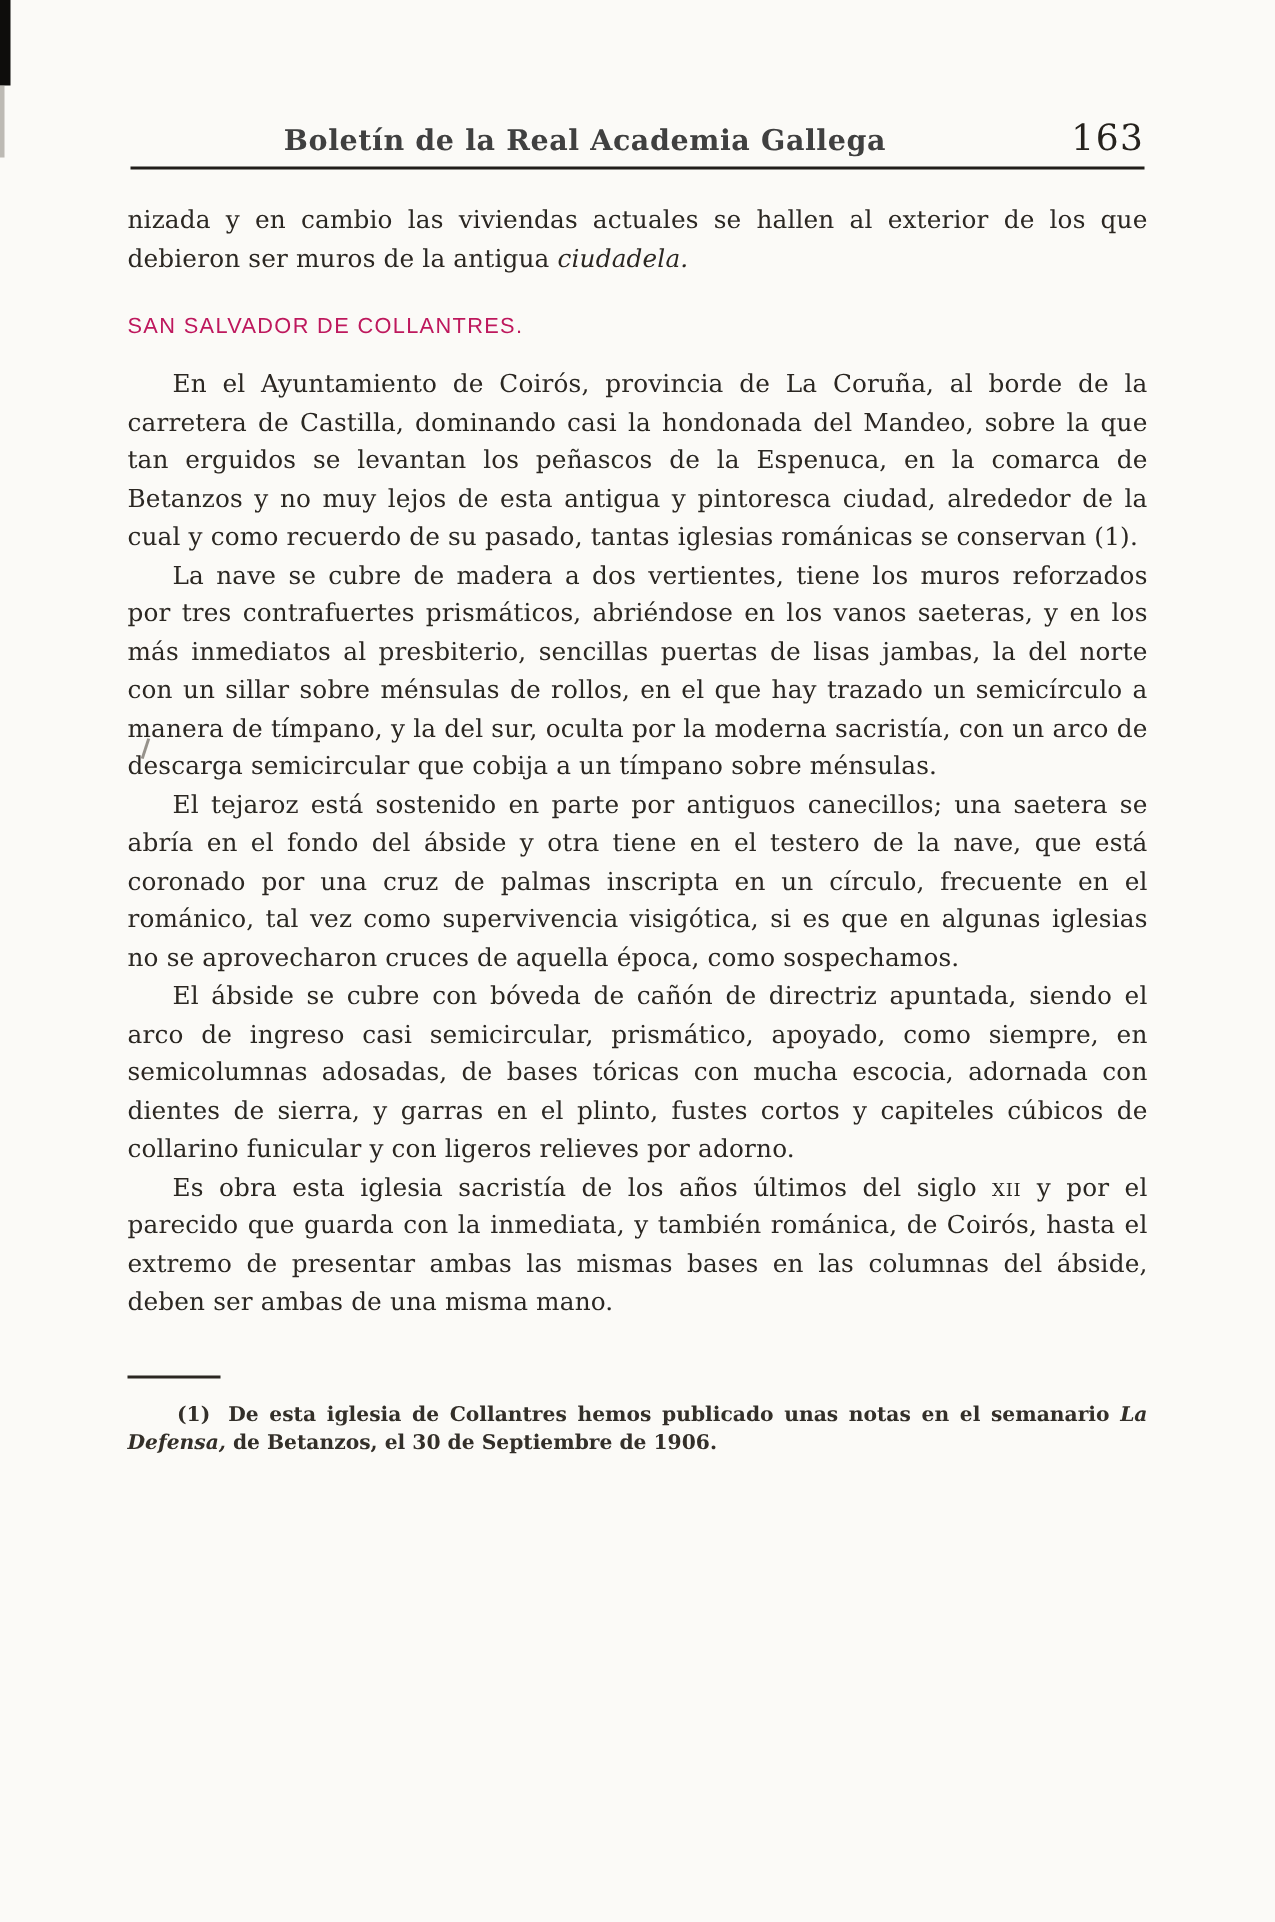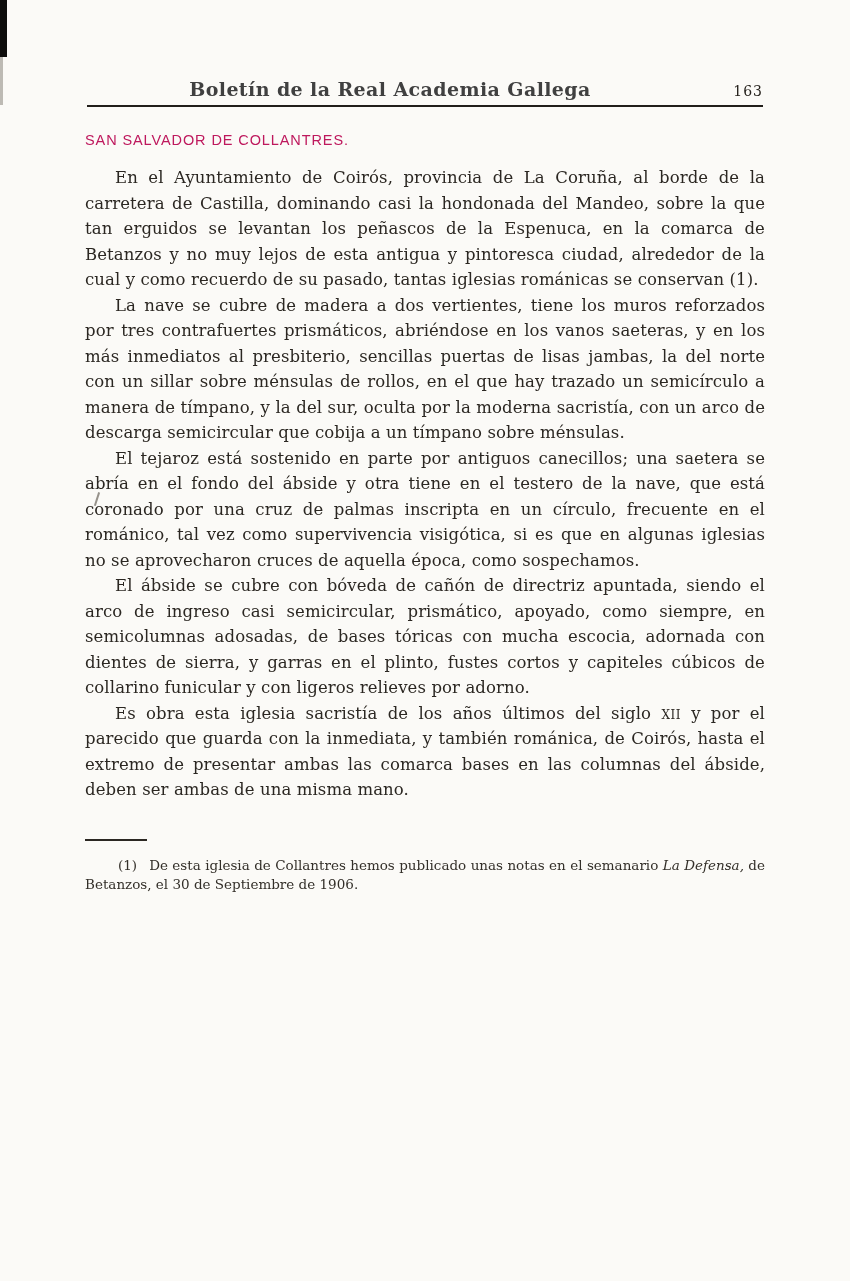--- a/index.html
+++ b/index.html
@@ -59,21 +59,21 @@
     text-align: center;
     font-family: "DejaVu Serif", serif;
     font-weight: 700;
     font-size: 19px;
     letter-spacing: 0.4px;
     color: #404040;
   }
   .page-number {
     width: 70px;
     text-align: right;
-    font-size: 14px;
+    font-size: 24px;
     letter-spacing: 1px;
     color: #26221d;
   }
   .header-rule {
     margin-top: 5px;
     border-top: 2.5px solid #211e1a;
     height: 0;
   }
 
   
@@ -104,20 +104,21 @@
     font-family: "Liberation Sans", sans-serif;
     font-weight: 400;
     font-size: 14.5px;
     letter-spacing: 0.9px;
     color: #be185d;
   }
 
   
   .footnote-area {
     margin: 36px 85px 0 85px;
+    font-weight: bold;
   }
   .footnote-rule {
     width: 62px;
     border-top: 2px solid #2b2722;
     margin-bottom: 15px;
   }
   .footnote {
     margin: 0;
     text-align: justify;
     text-indent: 33px;
@@ -143,28 +144,29 @@
 
   <div class="header">
     <div class="header-row">
       <span class="journal-title">Boletín de la Real Academia Gallega</span>
       <span class="page-number">163</span>
     </div>
     <div class="header-rule"></div>
   </div>
 
   <div class="content">
+    <p class="para noindent"><span>nizada y en cambio las viviendas actuales se hallen al exterior de los que debieron ser muros de la antigua </span><em>ciudadela.</em></p>
 
     <h2 class="section-heading">SAN SALVADOR DE COLLANTRES.</h2>
 
     <p class="para">En el Ayuntamiento de Coirós, provincia de La Coruña, al borde de la carretera de Castilla, dominando casi la hondonada del Mandeo, sobre la que tan erguidos se levantan los peñascos de la Espenuca, en la comarca de Betanzos y no muy lejos de esta antigua y pintoresca ciudad, alrededor de la cual y como recuerdo de su pasado, tantas iglesias románicas se conservan (1).</p>
     <p class="para">La nave se cubre de madera a dos vertientes, tiene los muros reforzados por tres contrafuertes prismáticos, abriéndose en los vanos saeteras, y en los más inmediatos al presbiterio, sencillas puertas de lisas jambas, la del norte con un sillar sobre ménsulas de rollos, en el que hay trazado un semicírculo a manera de tímpano, y la del sur, oculta por la moderna sacristía, con un arco de descarga semicircular que cobija a un tímpano sobre ménsulas.</p>
     <p class="para">El tejaroz está sostenido en parte por antiguos canecillos; una saetera se abría en el fondo del ábside y otra tiene en el testero de la nave, que está coronado por una cruz de palmas inscripta en un círculo, frecuente en el románico, tal vez como supervivencia visigótica, si es que en algunas iglesias no se aprovecharon cruces de aquella época, como sospechamos.</p>
     <p class="para">El ábside se cubre con bóveda de cañón de directriz apuntada, siendo el arco de ingreso casi semicircular, prismático, apoyado, como siempre, en semicolumnas adosadas, de bases tóricas con mucha escocia, adornada con dientes de sierra, y garras en el plinto, fustes cortos y capiteles cúbicos de collarino funicular y con ligeros relieves por adorno.</p>
-    <p class="para"><span>Es obra esta iglesia sacristía de los años últimos del siglo </span><span class="smallcaps">xii</span><span> y por el parecido que guarda con la inmediata, y también románica, de Coirós, hasta el extremo de presentar ambas las comarca bases en las columnas del ábside, deben ser ambas de una misma mano.</span></p>
+    <p class="para"><span>Es obra esta iglesia sacristía de los años últimos del siglo </span><span class="smallcaps">xii</span><span> y por el parecido que guarda con la inmediata, y también románica, de Coirós, hasta el extremo de presentar ambas las mismas bases en las columnas del ábside, deben ser ambas de una misma mano.</span></p>
   </div>
 
   <div class="footnote-area">
     <div class="footnote-rule"></div>
     <p class="footnote"><span class="fn-marker">(1)</span><span>De esta iglesia de Collantres hemos publicado unas notas en el semanario </span><em>La Defensa,</em><span> de Betanzos, el 30 de Septiembre de 1906.</span></p>
   </div>
 
 </div>
 
 </body></html>

